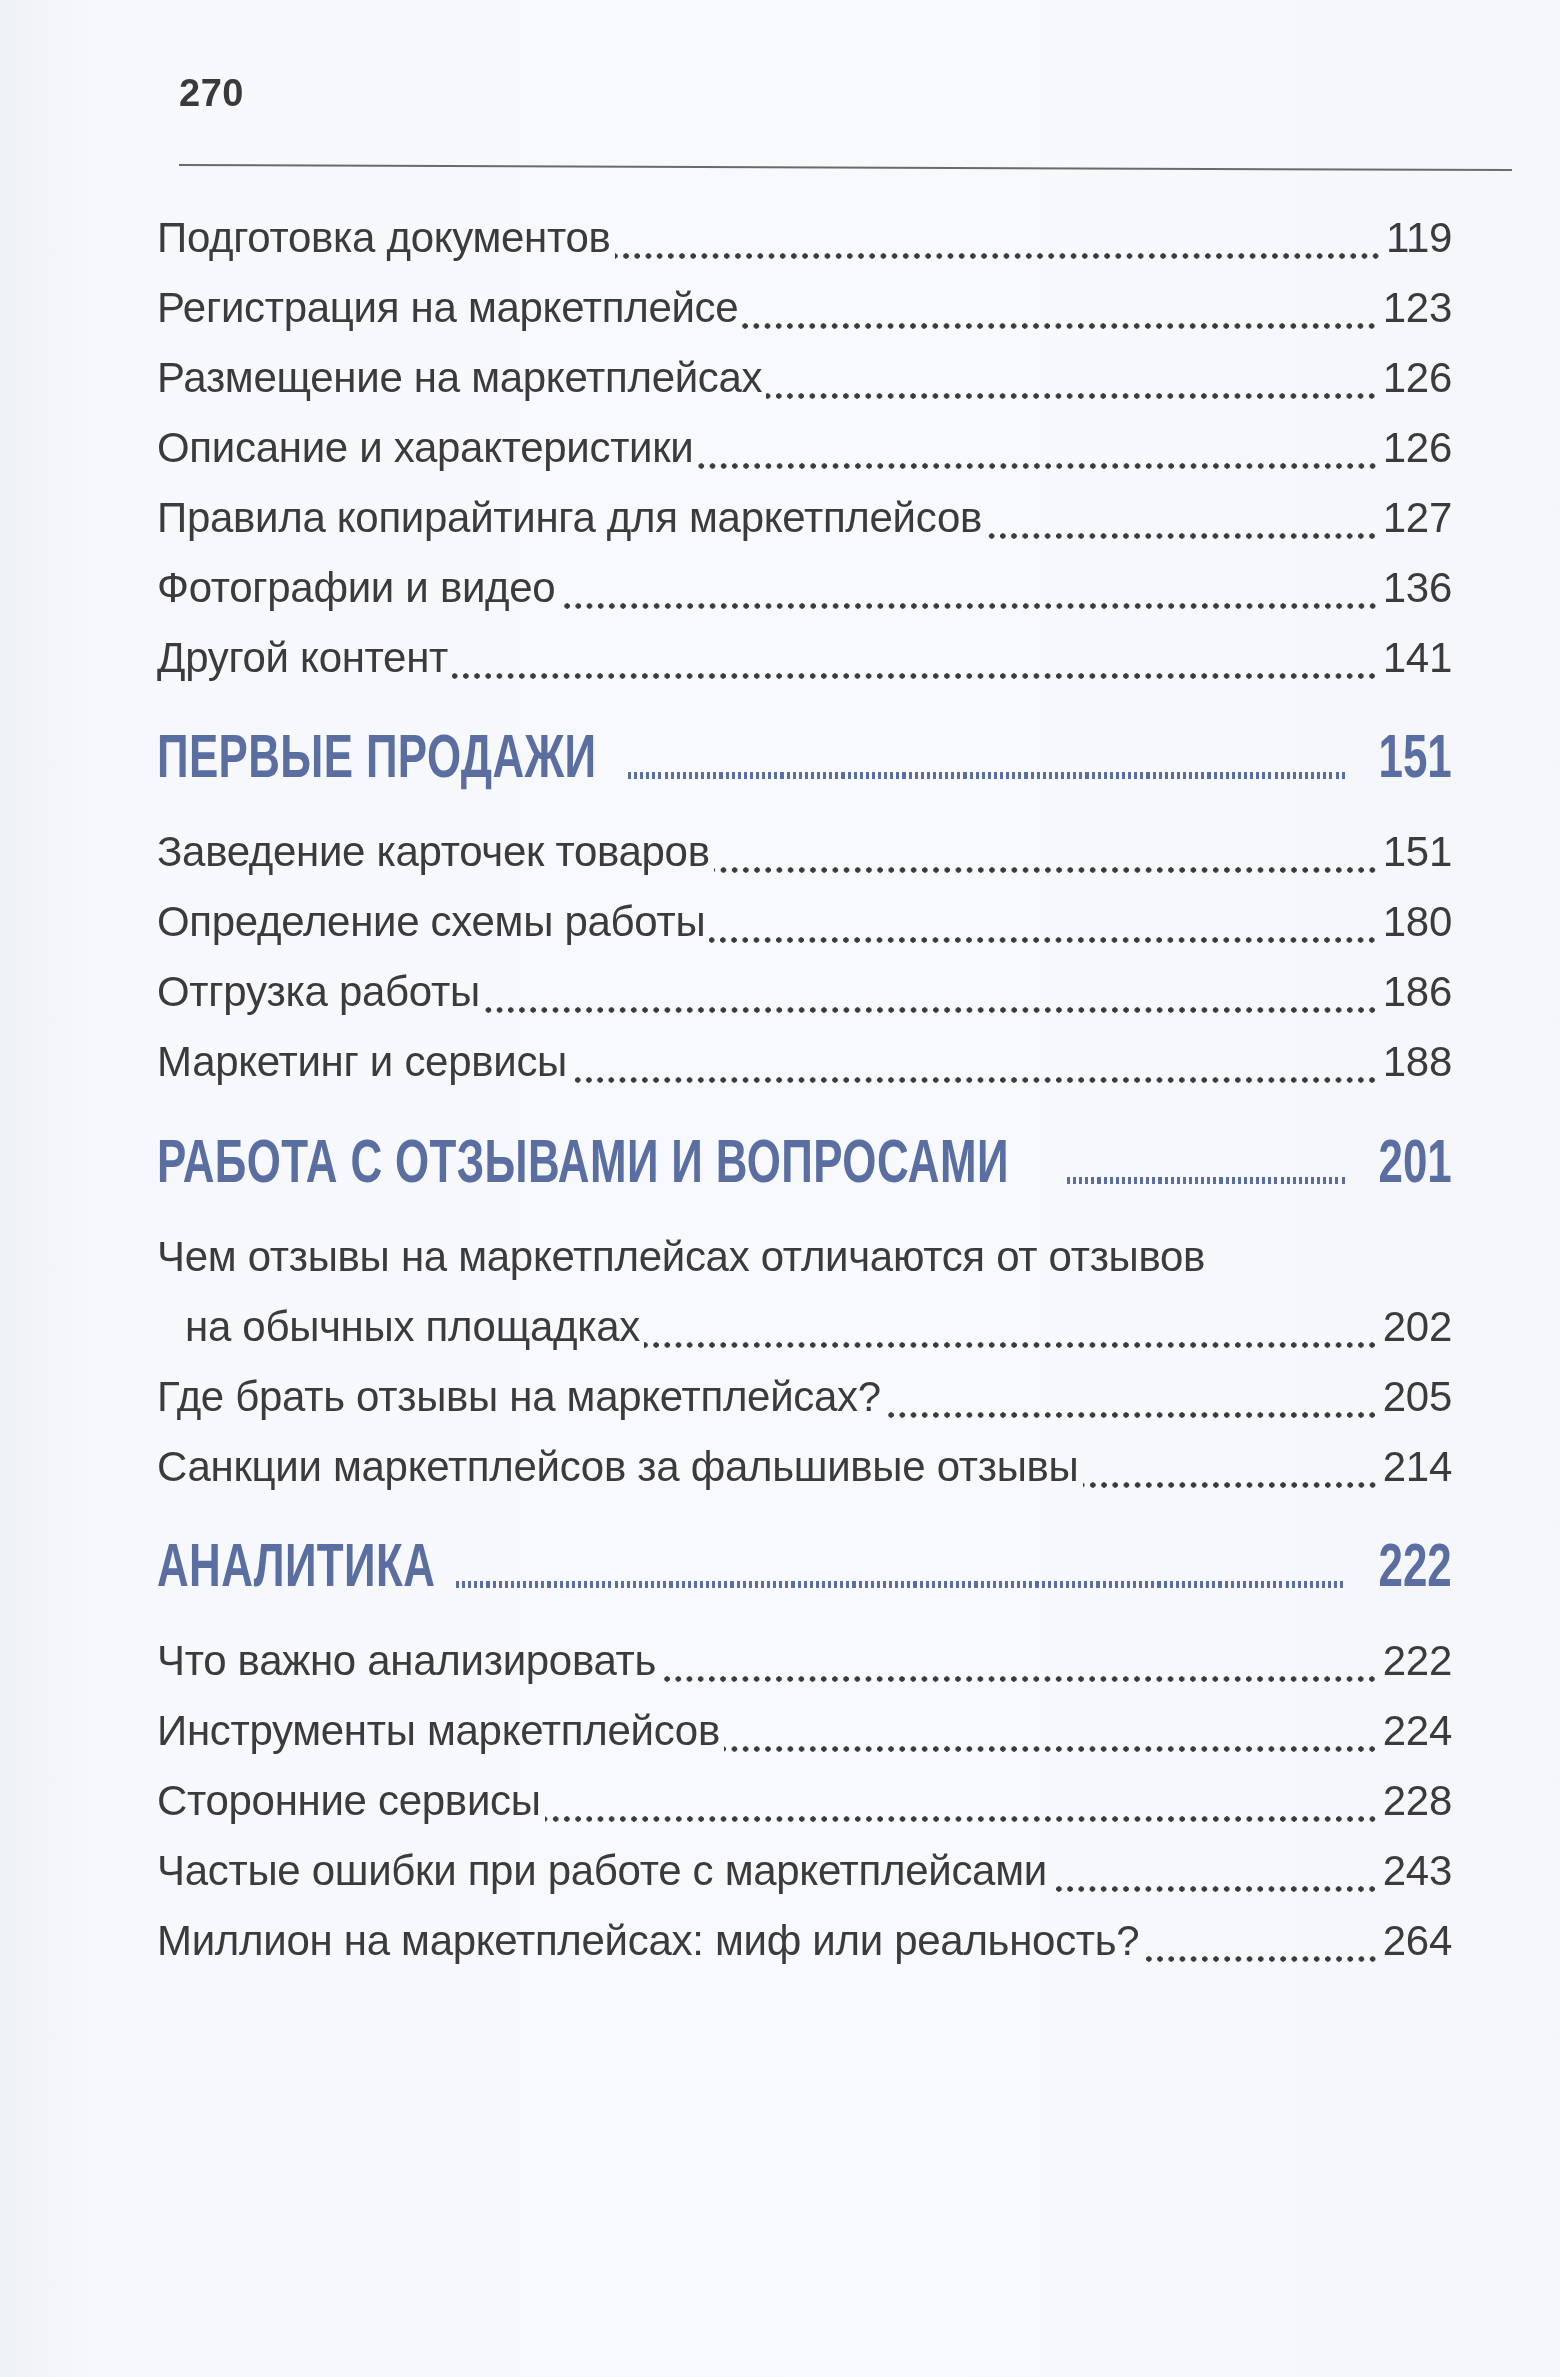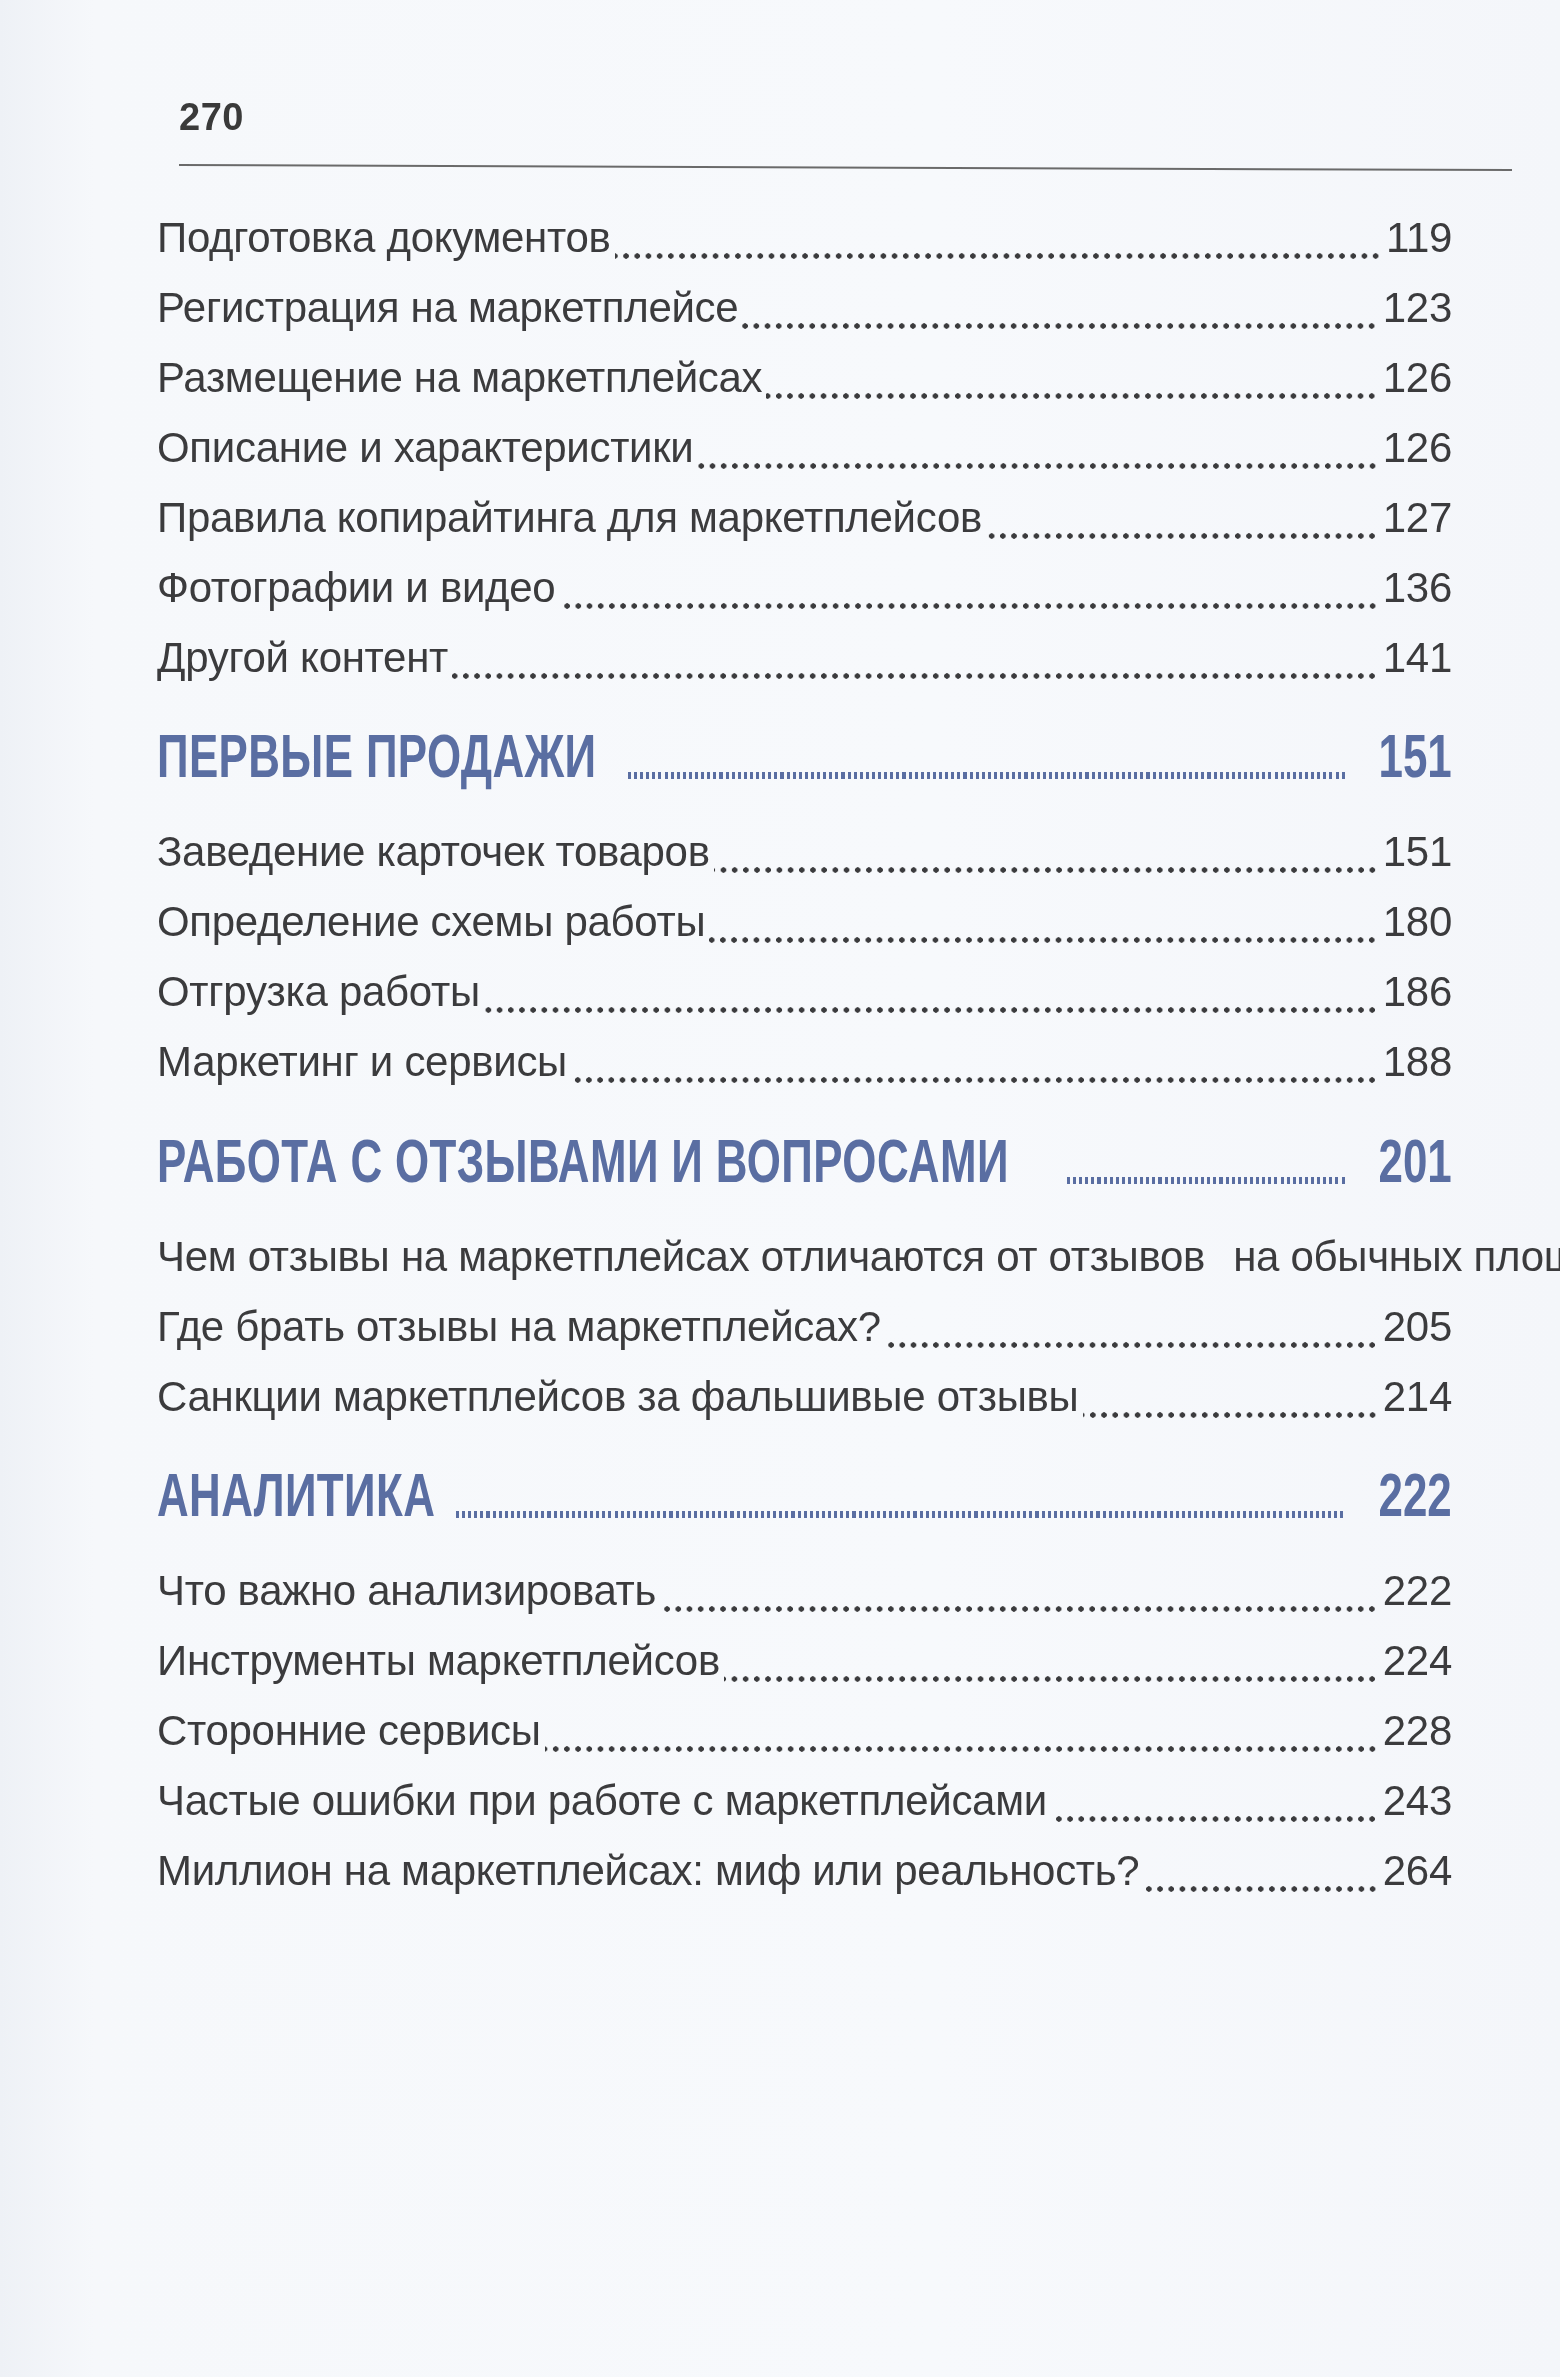--- a/index.html
+++ b/index.html
@@ -18,21 +18,21 @@
     .page {
       position: absolute;
       left: 0; top: 0;
       width: 1561px;
       height: 2377px;
       background: linear-gradient(90deg, #eef1f6 0%, #f6f8fb 6%, #f7f9fc 60%, #f4f6fa 100%);
     }
     .page-number {
       position: absolute;
       left: 179px;
-      top: 98px;
+      top: 74px;
       font-size: 38px;
       font-weight: bold;
       letter-spacing: 0.5px;
       color: #3a3a3a;
       line-height: 1;
     }
     .header-rule {
       position: absolute;
       left: 179px;
       top: 164px;
@@ -73,20 +73,21 @@
       position: static;
       width: auto;
       height: auto;
       background: none;
       flex: 0 0 auto;
       text-align: right;
       min-width: 61px;
     }
     .entry.multiline {
       height: auto;
+      flex-direction: column;
       align-items: stretch;
     }
     .entry.multiline .line1 {
       line-height: 70px;
       height: 70px;
     }
     .entry.multiline .line2 {
       display: flex;
       align-items: flex-end;
       line-height: 70px;

